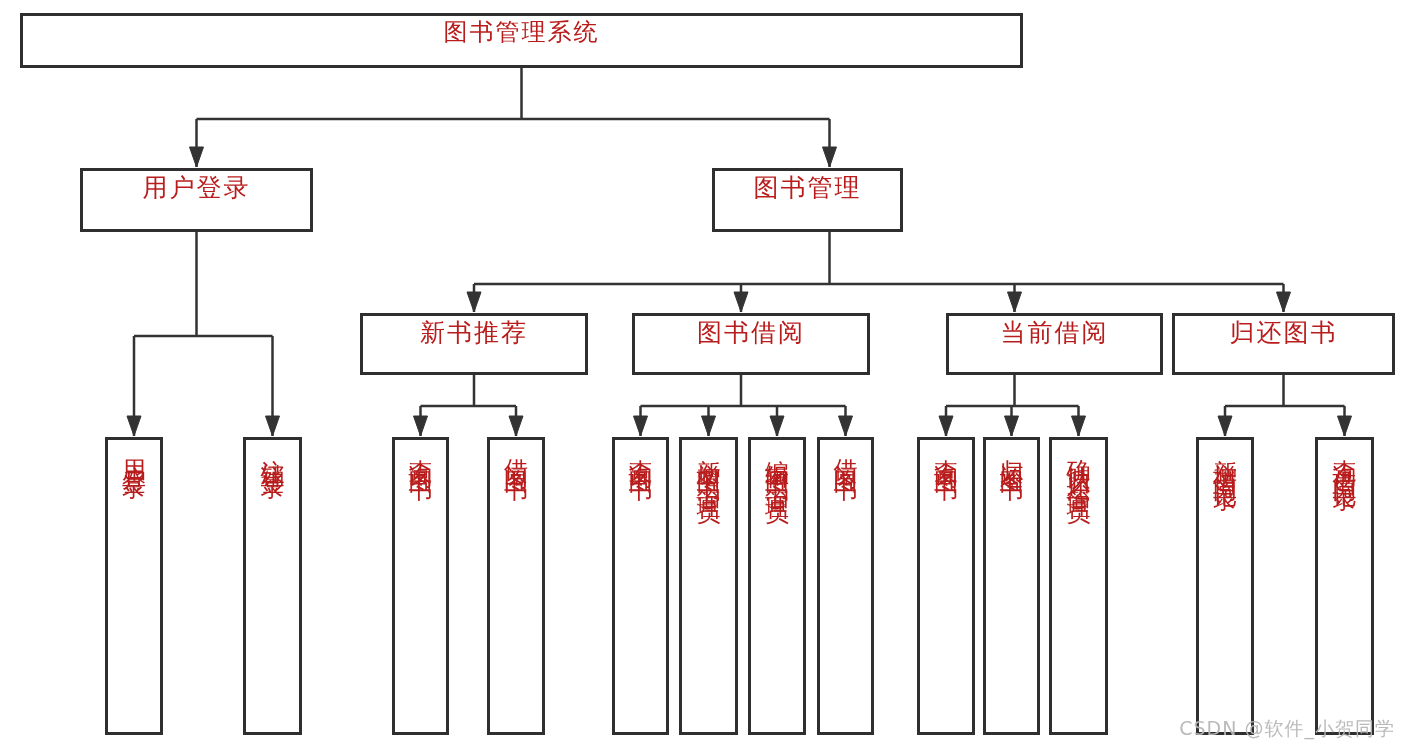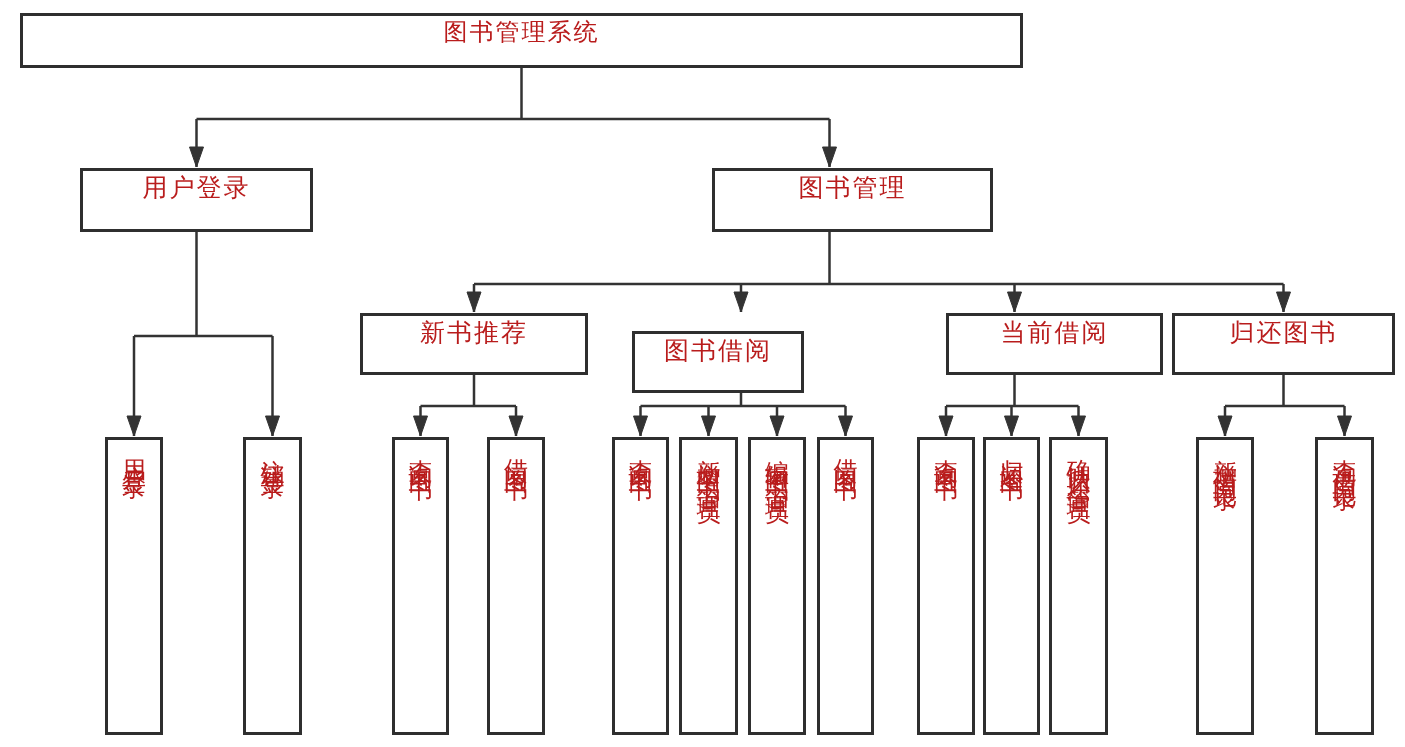--- a/index.html
+++ b/index.html
@@ -100,27 +100,27 @@
       </g>
   </svg>
 
   <div id="nodes-layer">
       <div class="node h root" style="left: 20px; top: 13px; width: 1003px; height: 55px;">
         <span class="node-label">图书管理系统</span>
       </div>
       <div class="node h" style="left: 80px; top: 168px; width: 233px; height: 64px;">
         <span class="node-label">用户登录</span>
       </div>
-      <div class="node h" style="left: 712px; top: 168px; width: 281px; height: 64px;">
+      <div class="node h" style="left: 712px; top: 168px; width: 191px; height: 64px;">
         <span class="node-label">图书管理</span>
       </div>
       <div class="node h" style="left: 360px; top: 313px; width: 228px; height: 62px;">
         <span class="node-label">新书推荐</span>
       </div>
-      <div class="node h" style="left: 632px; top: 331px; width: 172px; height: 62px;">
+      <div class="node h" style="left: 632px; top: 313px; width: 238px; height: 62px;">
         <span class="node-label">图书借阅</span>
       </div>
       <div class="node h" style="left: 906px; top: 313px; width: 217px; height: 62px; margin-left: 40px;">
         <span class="node-label">当前借阅</span>
       </div>
       <div class="node h" style="left: 1172px; top: 313px; width: 223px; height: 62px;">
         <span class="node-label">归还图书</span>
       </div>
       <div class="node v" style="left: 105px; top: 437px; width: 58px; height: 298px;">
         <span class="node-label">用户登录</span>
@@ -156,13 +156,14 @@
         <span class="node-label">确认归还（管理员）</span>
       </div>
       <div class="node v" style="left: 1196px; top: 437px; width: 58px; height: 298px;">
         <span class="node-label">新增借阅记录</span>
       </div>
       <div class="node v" style="left: 1315px; top: 437px; width: 59px; height: 298px;">
         <span class="node-label">查询借阅记录</span>
       </div>
     </div>
 
+  <div id="watermark">CSDN @软件_小贺同学</div>
 </div>
 
 </body></html>

